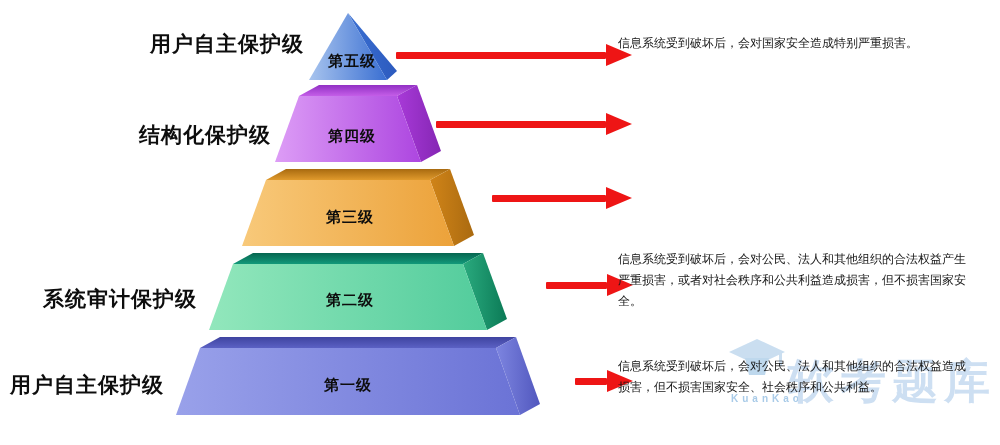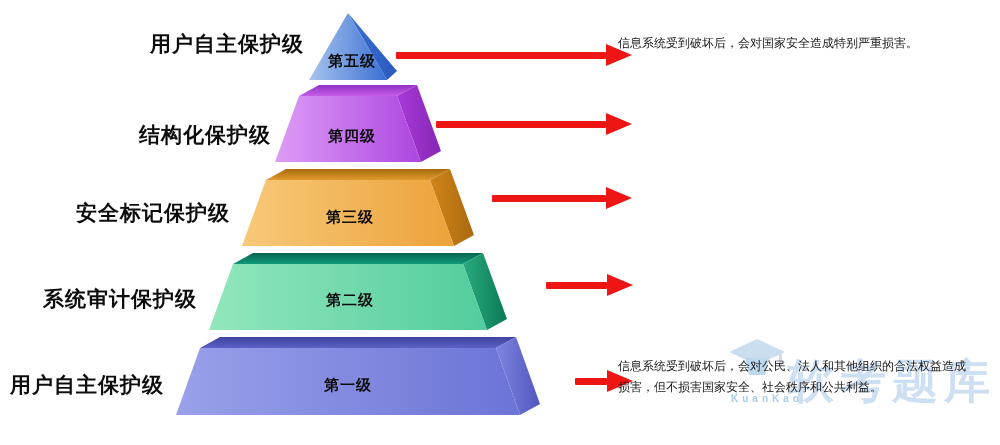--- a/index.html
+++ b/index.html
@@ -64,21 +64,20 @@
       <polygon points="28,0 56,13 28,26 0,13" fill="#b9d4ec"></polygon>
       <polygon points="16,19 40,19 36,36 20,36" fill="#a9cbe8"></polygon>
       <rect x="50" y="13" width="3" height="14" fill="#b9d4ec"></rect>
     </svg>
     <div class="wm-brand">KuanKao</div>
     <div class="wm-text">软考题库</div>
   </div>
 
   <div class="lvl-name name-5">用户自主保护级</div>
   <div class="lvl-name name-4">结构化保护级</div>
-  <div class="lvl-name name-3">安全标记保护级</div>
   <div class="lvl-name name-2">系统审计保护级</div>
   <div class="lvl-name name-1">用户自主保护级</div>
 
   <svg class="pyramid-svg" width="1000" height="445" viewBox="0 0 1000 445">
     <defs>
       <linearGradient id="g5" x1="0" y1="0" x2="1" y2="0">
         <stop offset="0" stop-color="#a8c4ee"></stop>
           <stop offset="1" stop-color="#3a6fd2"></stop>
       </linearGradient>
       <linearGradient id="g4" x1="0" y1="0" x2="1" y2="0">
@@ -188,15 +187,16 @@
   <div class="arrow arr-2">
     <span class="shaft"></span>
     <span class="head"></span>
   </div>
   <div class="arrow arr-1">
     <span class="shaft"></span>
     <span class="head"></span>
   </div>
 
   <div class="desc desc-5">信息系统受到破坏后，会对国家安全造成特别严重损害。</div>
+  <div class="desc desc-2">信息系统受到破坏后，会对公民、法人和其他组织的合法权益产生严重损害，或者对社会秩序和公共利益造成损害，但不损害国家安全。</div>
   <div class="desc desc-1">信息系统受到破坏后，会对公民、法人和其他组织的合法权益造成损害，但不损害国家安全、社会秩序和公共利益。</div>
 
 </div>
 
 </body></html>

